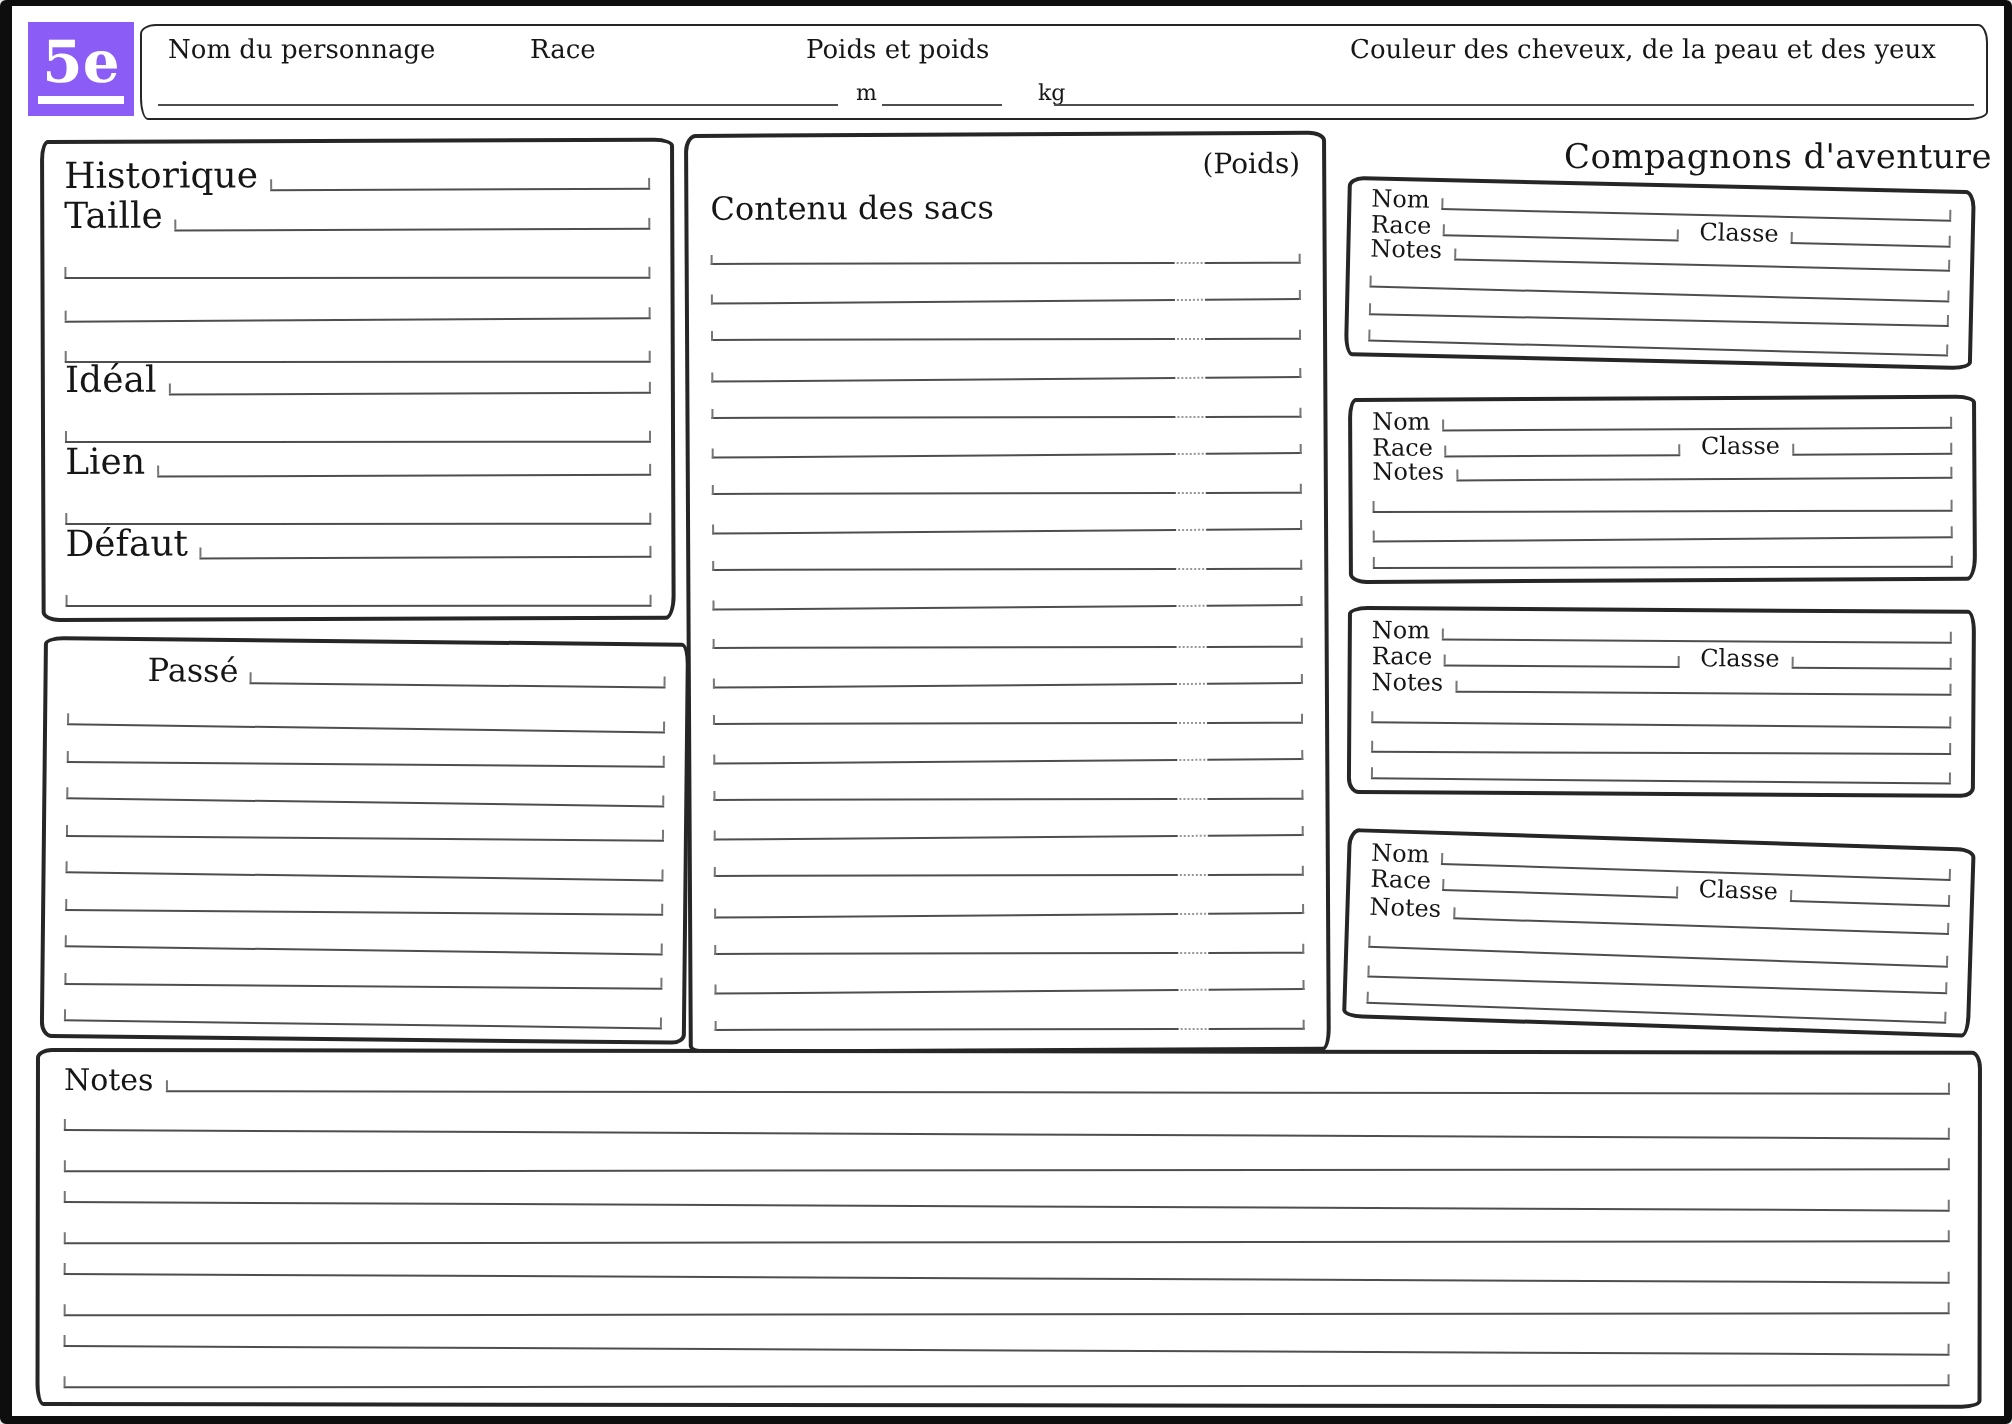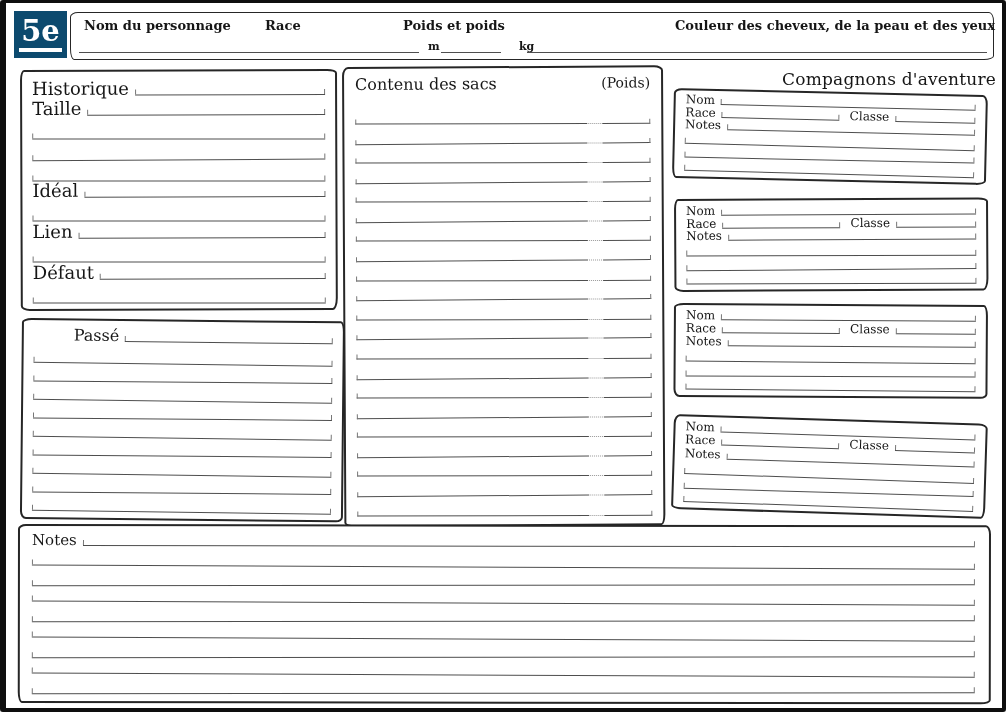--- a/index.html
+++ b/index.html
@@ -11,37 +11,36 @@
     border:solid #0e0e0e;
     border-width:3px 4px 4px 6px;
     border-radius:3px;
     overflow:hidden;
     font-family:"DejaVu Serif","Liberation Serif",serif;
     color:#161616;
   }
   
   .logo{
     position:absolute;left:8px;top:8px;width:53px;height:47px;
-    background:#0c4a6e;display:flex;align-items:center;justify-content:center;
+    background:#8b5cf6;display:flex;align-items:center;justify-content:center;
   }
   .logo span{
     color:#fff;font-size:29px;font-weight:bold;line-height:1;
     border-bottom:4px solid #fff;padding:0 2px 2px 2px;
   }
   
   .sketch{border:2px solid #262626;background:#fff;position:absolute;}
   .r1{border-radius:8px 5px 10px 4px / 5px 9px 4px 11px;}
   .r2{border-radius:4px 10px 5px 9px / 10px 4px 12px 5px;}
   .r3{border-radius:10px 4px 7px 6px / 4px 11px 5px 8px;}
   .r4{border-radius:6px 9px 4px 10px / 9px 5px 11px 4px;}
   
   .header-box{
     left:64px;top:9px;width:924px;height:48px;
     border-width:1.5px;
-    font-weight:bold;
   }
   .hlbl{position:absolute;top:5px;font-size:13px;white-space:nowrap;}
   .hunit{position:absolute;font-size:11px;}
   .hline{position:absolute;border-bottom:1.2px solid #4e4e4e;height:1px;}
   
   .frow{display:flex;align-items:flex-end;min-height:0;flex:1;}
   .lbl{font-size:18px;white-space:nowrap;line-height:1;padding-bottom:1px;}
   .fline{
     flex:1;margin-left:6px;margin-bottom:3px;position:relative;
     border-bottom:1.1px solid #4e4e4e;height:6px;
@@ -70,21 +69,21 @@
     transform:rotate(.6deg);transform-origin:top left;
   }
   .passe-box .lbl{font-size:16px;margin-left:40px;}
   
   .inv-box{
     left:336px;top:64px;width:321px;height:460px;
     display:flex;flex-direction:column;padding:6px 11px 9px 11px;
     transform:rotate(-.3deg);transform-origin:top left;
   }
   .inv-head{flex:0 0 30px;display:flex;align-items:flex-start;justify-content:space-between;}
-  .inv-title{font-size:16px;line-height:1.2;}
+  .inv-title{font-size:16px;line-height:1.2;margin-top:20px;}
   .inv-weight{font-size:14px;padding-top:1px;}
   .inv-lines .wline{display:flex;align-items:flex-end;border-bottom:none;}
   .inv-lines .seg{border-bottom:1.1px solid #4e4e4e;height:1px;display:block;}
   .inv-lines .main{flex:1;}
   .inv-lines .dots{width:13px;border-bottom:1.5px dotted #979797;height:1px;margin:0 1px;}
   .inv-lines .wt{width:48px;}
   
   .comp-title{
     position:absolute;left:660px;top:66px;width:330px;
     text-align:right;font-size:17px;letter-spacing:.2px;

